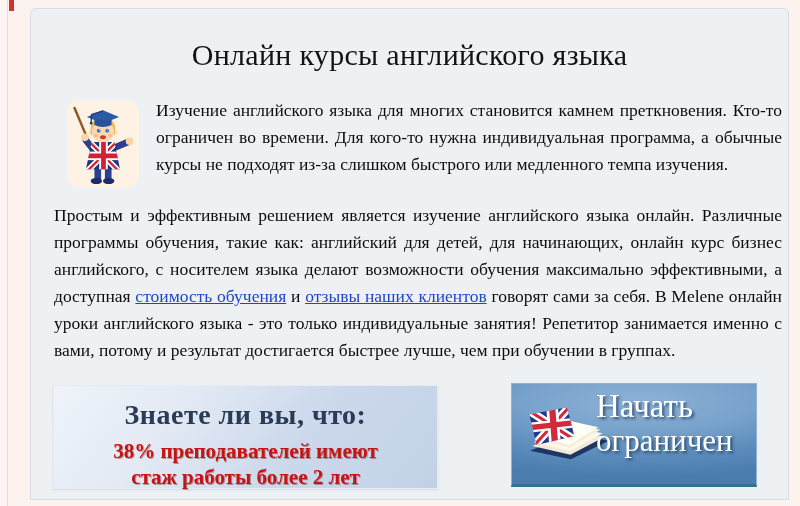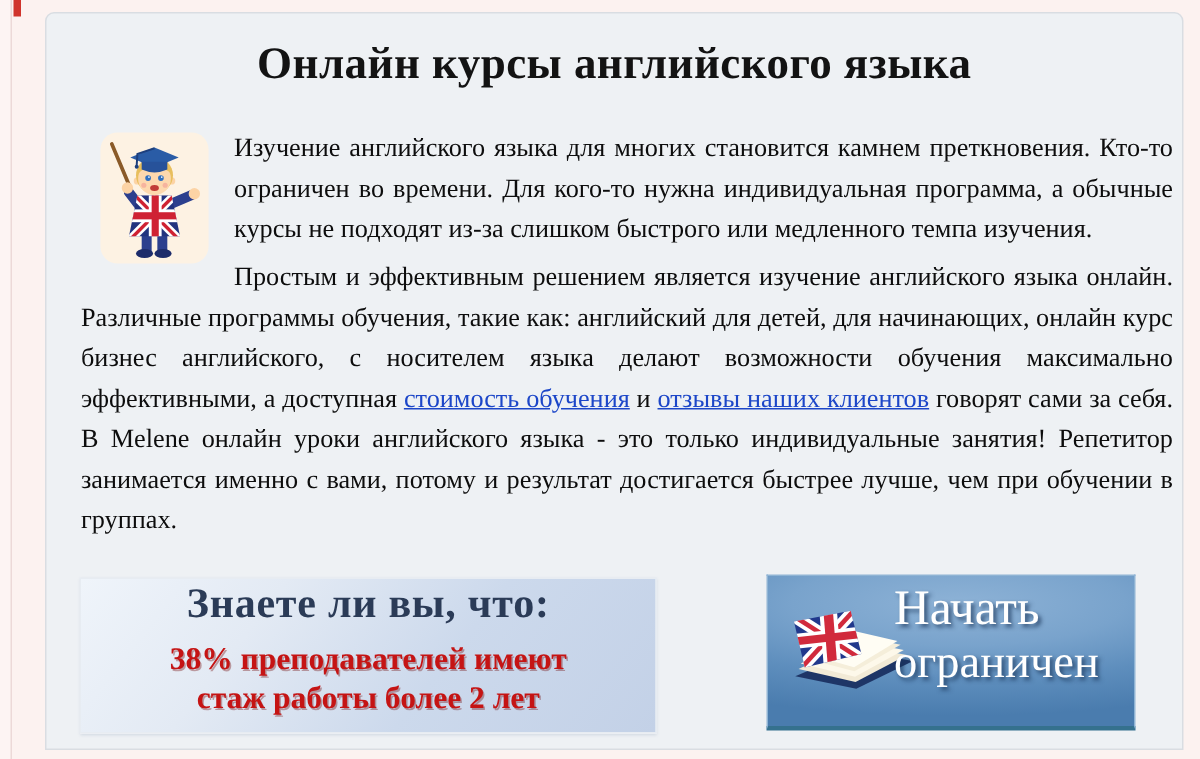--- a/index.html
+++ b/index.html
@@ -23,42 +23,42 @@
     background: #d0342c;
   }
   .card {
     position: absolute; left: 30px; top: 8px;
     width: 759px; height: 492px;
     background: #eef1f4;
     border: 1px solid #d9dde2;
     border-radius: 6px 6px 0 0;
   }
   .page-title {
-    margin: 16px 8px 24px;
+    margin: 28px 8px 24px;
     text-align: center;
     font-size: 30px;
-    font-weight: bold;
+    font-weight: normal;
     color: #131313;
     letter-spacing: 0.3px;
     line-height: 36px;
   }
   .article {
     padding: 0 6px 0 23px;
     font-size: 17.5px;
     line-height: 27px;
     text-align: justify;
     color: #0d0d0d;
   }
   .mascot {
     float: left;
     width: 74px; height: 94px;
     margin: 0 16px 0 12px;
   }
   .article p { margin: 0; }
-  .article p.second { margin-top: 5px; }
+  .article p.second { margin-top: 24px; }
   .article a {
     color: #1c46c8;
     text-decoration: underline;
     cursor: pointer;
   }
   .bottom-row {
     position: absolute;
     left: 22px; right: 31px; top: 374px;
     height: 106px;
     display: flex;
@@ -67,21 +67,21 @@
   }
   .fact-box {
     width: 385px; height: 104px;
     margin-top: 2px;
     background: linear-gradient(128deg, #eff4fa 0%, #e3eaf4 30%, #ccd9ec 62%, #c3d1e7 100%);
     border: 1px solid #e7ecf2;
     box-shadow: 0 1px 2px rgba(120,140,170,0.25);
     text-align: center;
   }
   .fact-heading {
-    margin-top: 1px;
+    margin-top: 13px;
     font-size: 28px;
     font-weight: bold;
     color: #2b3b57;
     letter-spacing: 0.5px;
     text-align: center;
   }
   .fact-line {
     font-size: 21px;
     font-weight: bold;
     color: #c51414;

